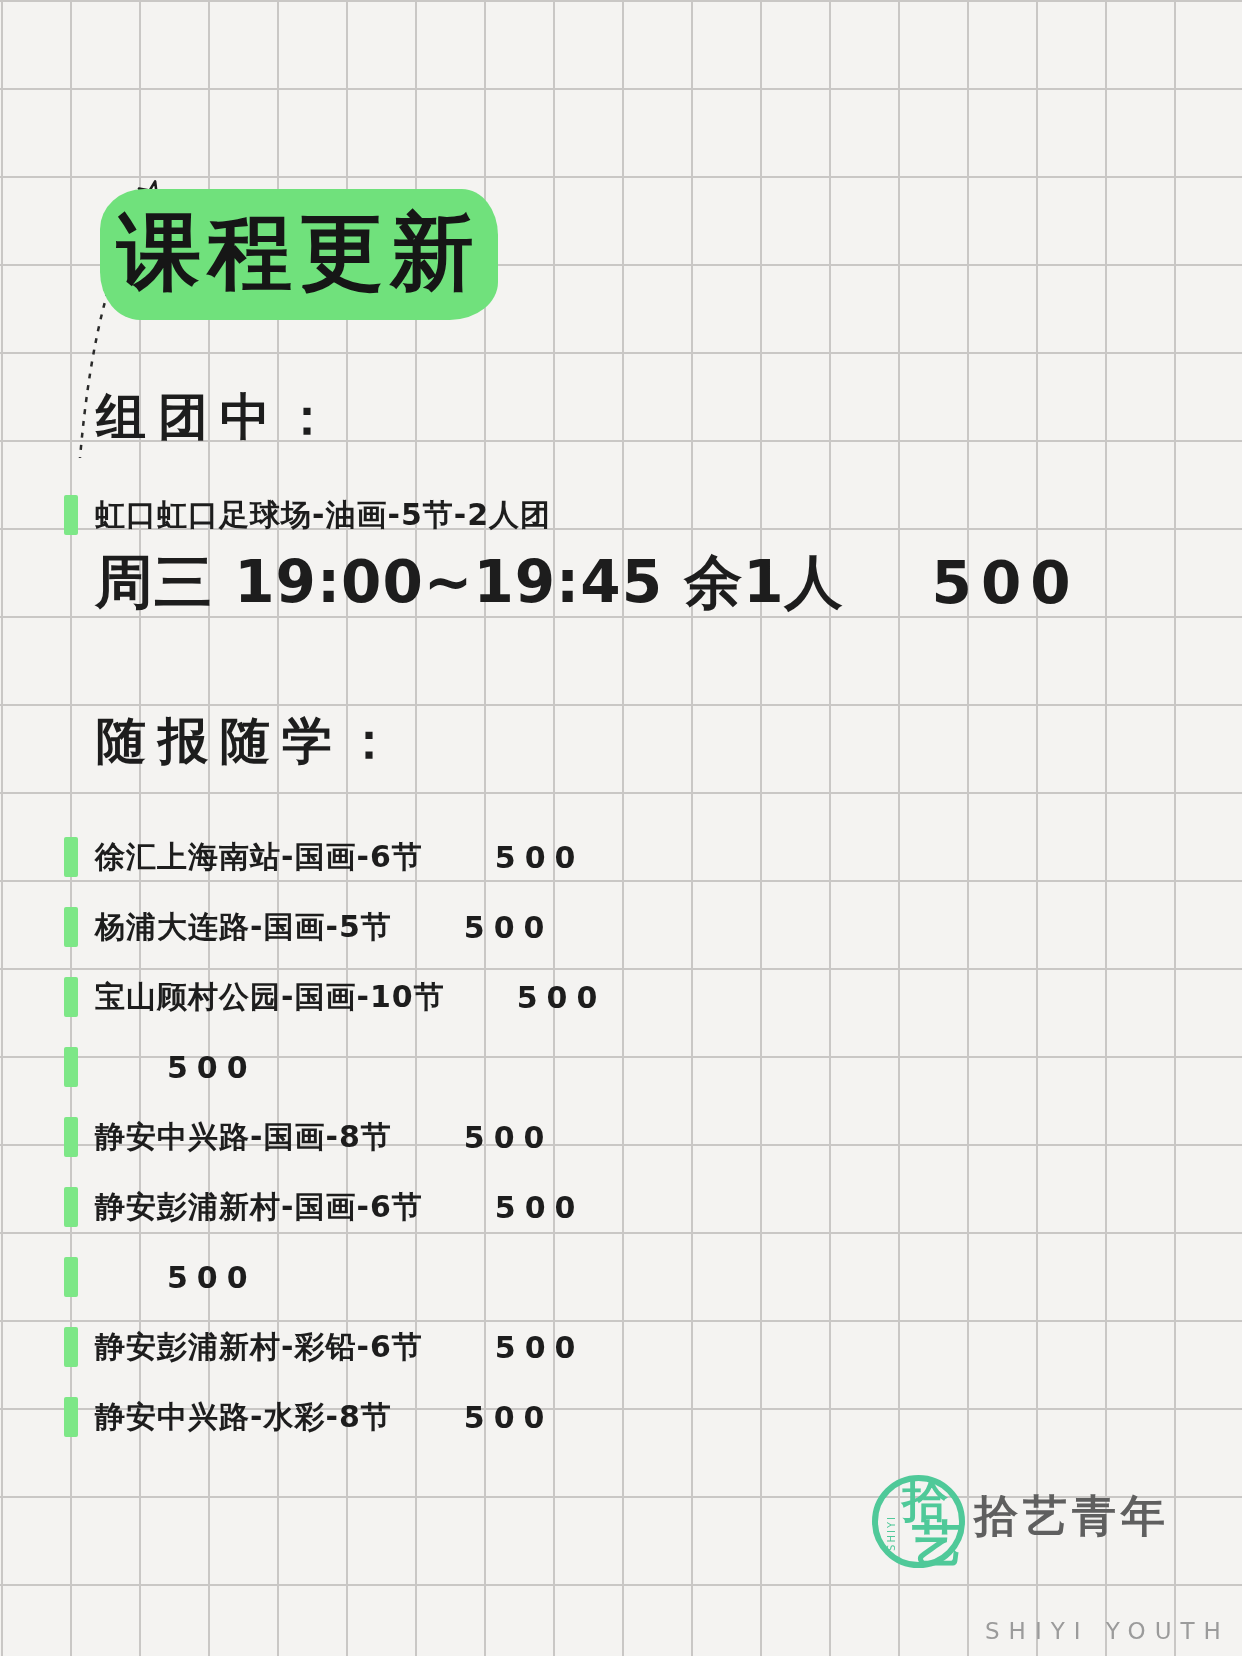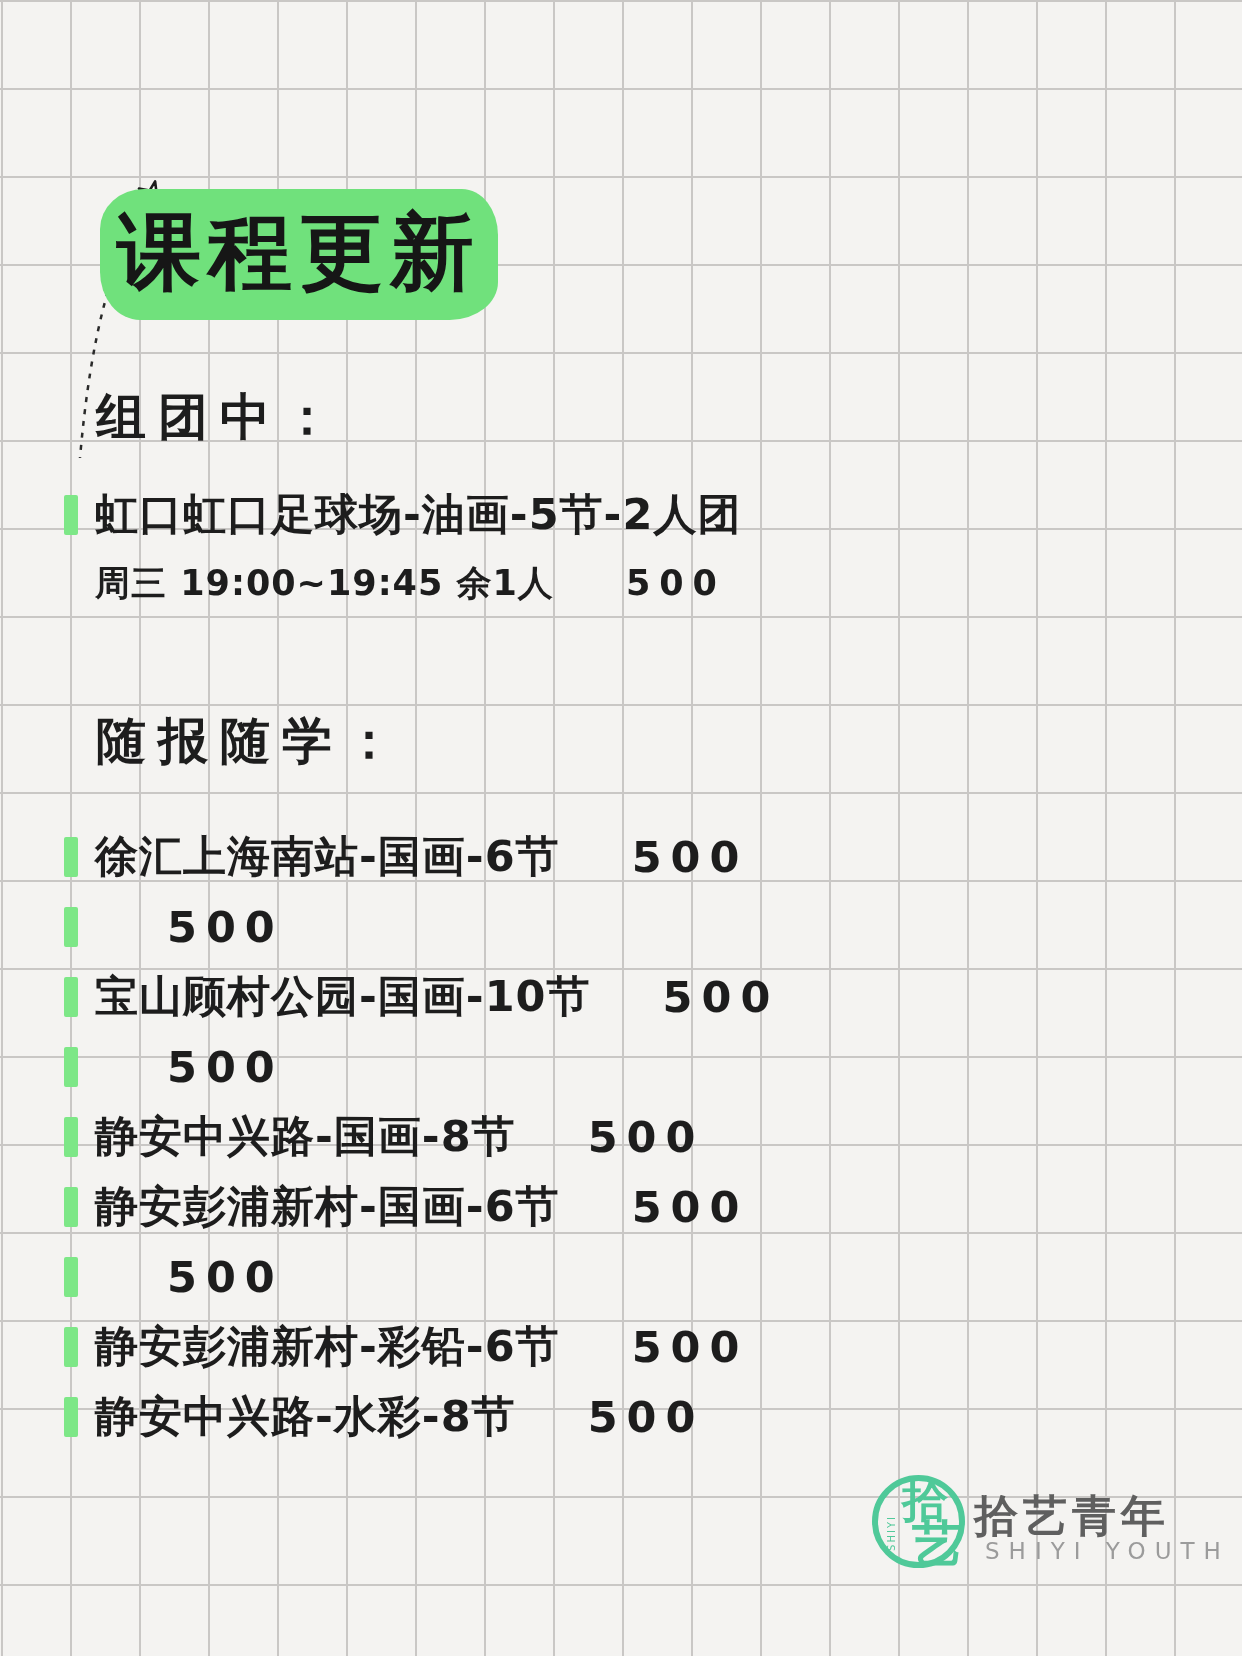--- a/index.html
+++ b/index.html
@@ -41,30 +41,30 @@
   .header-grouping { top:384px; }
   .header-anytime  { top:708px; }
 
   
   .bullet {
     flex:none; width:14px; height:40px; margin-right:17px;
     border-radius:2px;
   }
   .row {
     display:flex; align-items:center; height:70px;
-    font-size:43px; font-weight:700; letter-spacing:1px;
+    font-size:30px; font-weight:700; letter-spacing:1px;
     white-space:nowrap;
   }
   .price { letter-spacing:9px; margin-left:72px; }
 
   .group-block { position:absolute; left:64px; top:480px; }
   .group-sub {
     display:flex; align-items:center; height:66px;
-    margin-left:31px; font-size:35px; font-weight:700;
-    letter-spacing:1px; white-space:nowrap;
+    margin-left:31px; font-size:58px; font-weight:700;
+    letter-spacing:1px; white-space:nowrap;gap:16px;
   }
 
   .anytime-list { position:absolute; left:64px; top:822px; }
 
   
   .logo-seal {
     position:absolute; left:872px; top:1475px;
     width:93px; height:93px; box-sizing:border-box;
     border:6px solid #4fc999; border-radius:50%;
   }
@@ -80,21 +80,21 @@
     position:absolute; left:8px; top:34px;
     writing-mode:vertical-rl; transform:rotate(180deg);
     font-size:10px; letter-spacing:2px; color:#4fc999;
   }
   .logo-name {
     position:absolute; left:974px; top:1487px;
     font-size:44px; font-weight:700; letter-spacing:5px;
     color:#5f5f5f; white-space:nowrap;
   }
   .logo-sub {
-    position:absolute; left:985px; top:1538px;
+    position:absolute; left:985px; top:1618px;
     font-size:23px; font-weight:400; letter-spacing:9px;
     color:#9b9b9b; white-space:nowrap;
   }
 </style>
 </head>
 <body>
 
 <div class="page">
 
   <svg class="decor-svg" width="260" height="500" viewBox="0 0 260 500">
@@ -122,20 +122,21 @@
   <div class="section-header header-anytime">随报随学：</div>
 
   <div class="anytime-list">
     <div class="row">
       <span class="bullet" style="background:#7de787;"></span>
       <span>徐汇上海南站-国画-6节</span>
       <span class="price">500</span>
     </div>
     <div class="row">
       <span class="bullet" style="background:#7de787;"></span>
+      <span>杨浦大连路-国画-5节</span>
       <span class="price">500</span>
     </div>
     <div class="row">
       <span class="bullet" style="background:#7de787;"></span>
       <span>宝山顾村公园-国画-10节</span>
       <span class="price">500</span>
     </div>
     <div class="row">
       <span class="bullet" style="background:#7de787;"></span>
       <span class="price">500</span>

